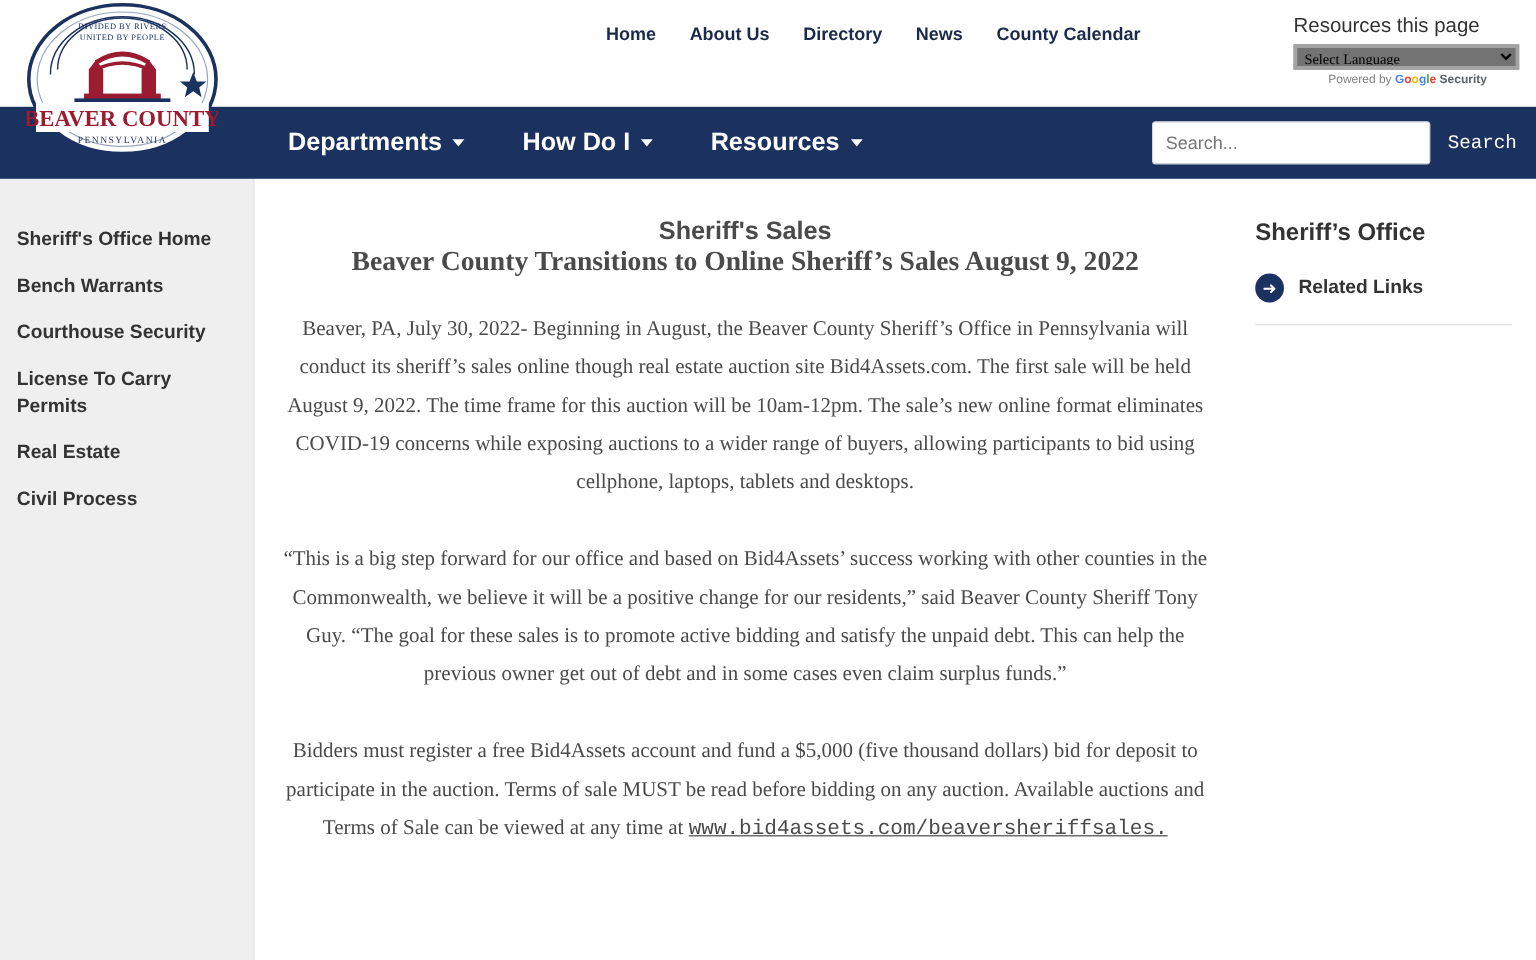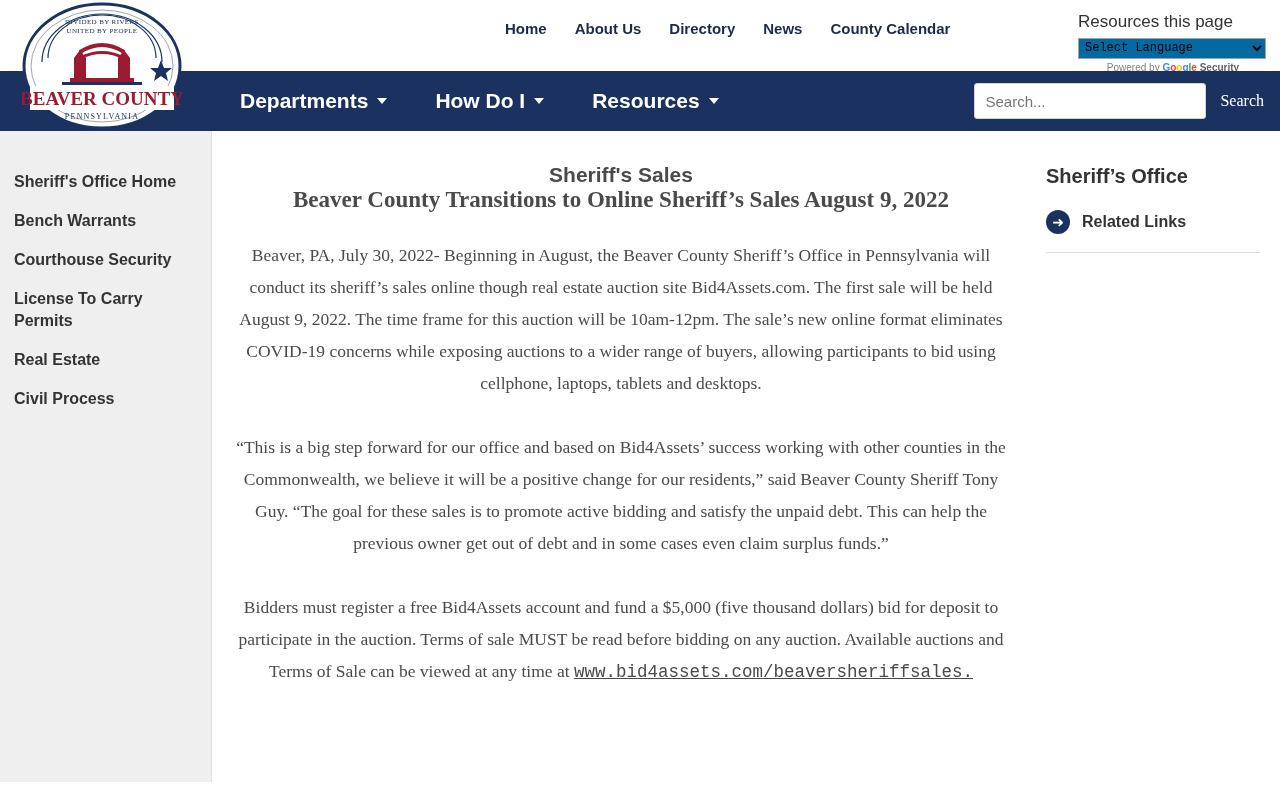--- a/index.html
+++ b/index.html
@@ -7,21 +7,21 @@
     margin: 0; padding: 0;
     width: 1280px; height: 800px;
     overflow: hidden;
     background: #ffffff;
     font-family: "Liberation Sans", sans-serif;
   }
 
   
   .topbar {
     position: relative;
-    height: 71px;
+    height: 89px;
     background: #ffffff;
   }
   .topnav {
     position: absolute;
     left: 505px; top: 20px;
     display: flex;
     gap: 28px;
     align-items: center;
   }
   .topnav a {
@@ -41,23 +41,23 @@
   .translate-label {
     font-size: 17px;
     color: #333;
     line-height: 20px;
     margin-bottom: 5px;
   }
   .lang-select {
     width: 188px;
     height: 21px;
     font-size: 12px;
-    font-family: Liberation Mono, monospace;
-    border: 1px solid #a3a3a3;
-    background: #0369a1;
+    font-family: Liberation Serif, serif;
+    border: 3px solid #a3a3a3;
+    background: #737373;
     color: #000;
     padding: 1px 2px;
   }
   .powered {
     margin-top: 3px;
     font-size: 10px;
     color: #808080;
     text-align: center;
     white-space: nowrap;
   }
@@ -117,21 +117,21 @@
     color: #495057;
     background: #fff;
   }
   .search-btn {
     background: transparent;
     border: none;
     color: #ffffff;
     font-size: 16px;
     padding: 0 16px 0 14px;
     cursor: pointer;
-    font-family: Liberation Serif, serif;
+    font-family: Liberation Mono, monospace;
   }
 
   
   .logo {
     position: absolute;
     left: 22px; top: 2px;
     width: 160px; height: 133px;
     z-index: 20;
   }
 

